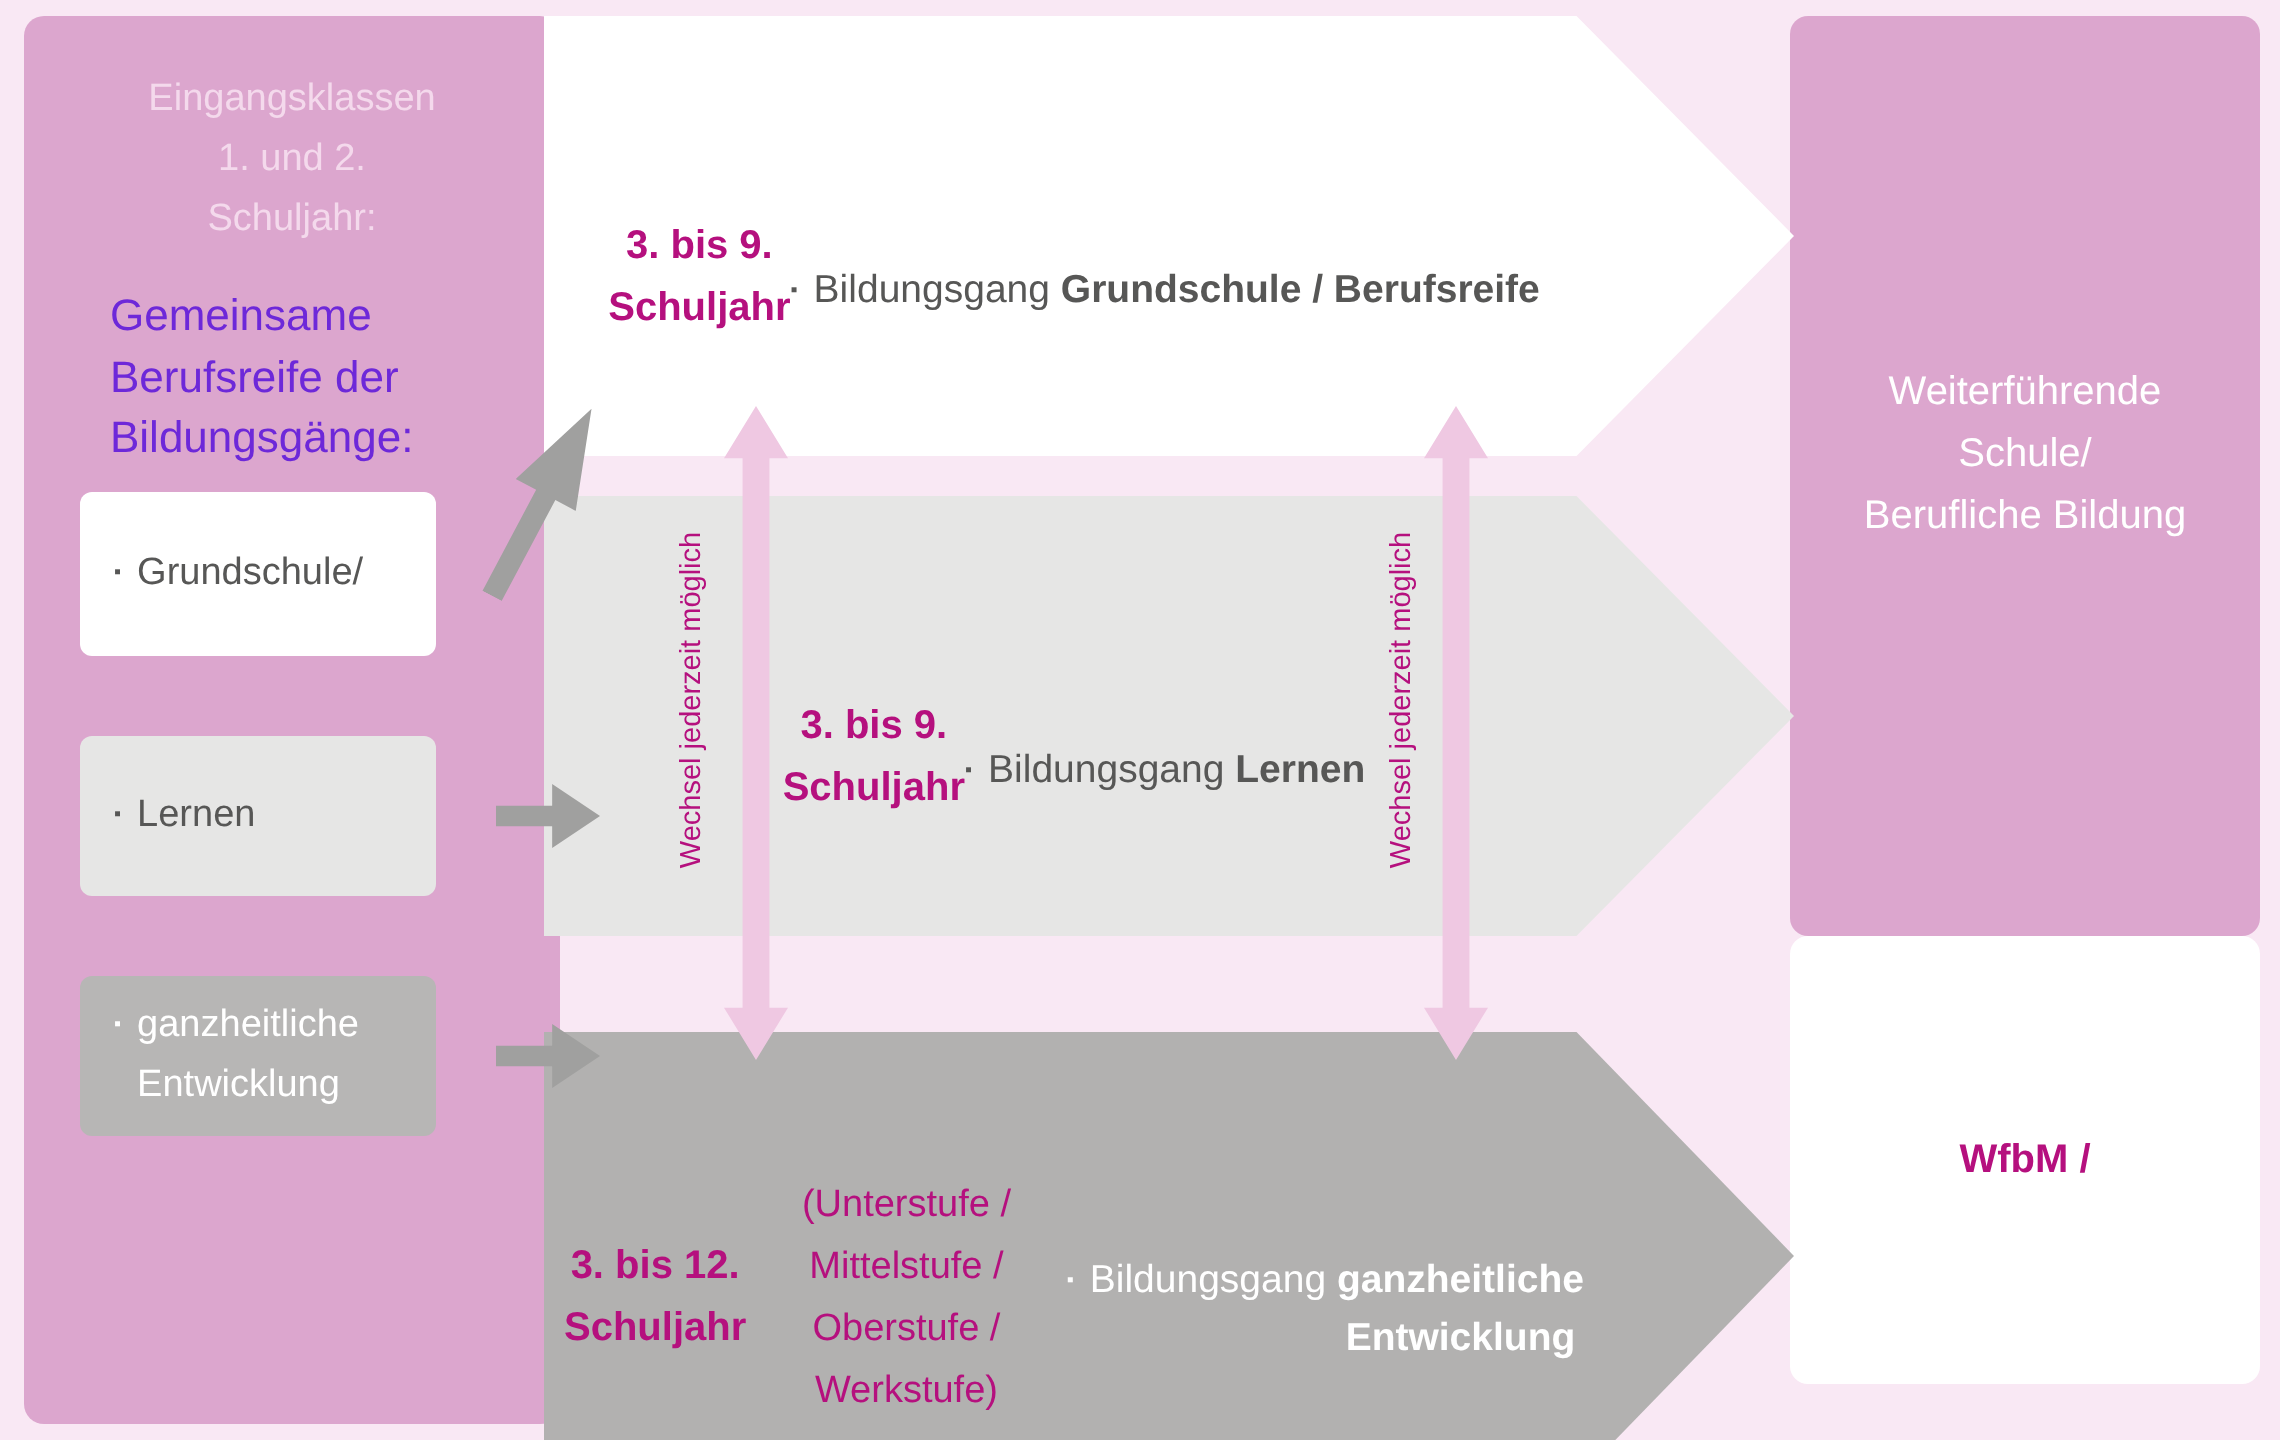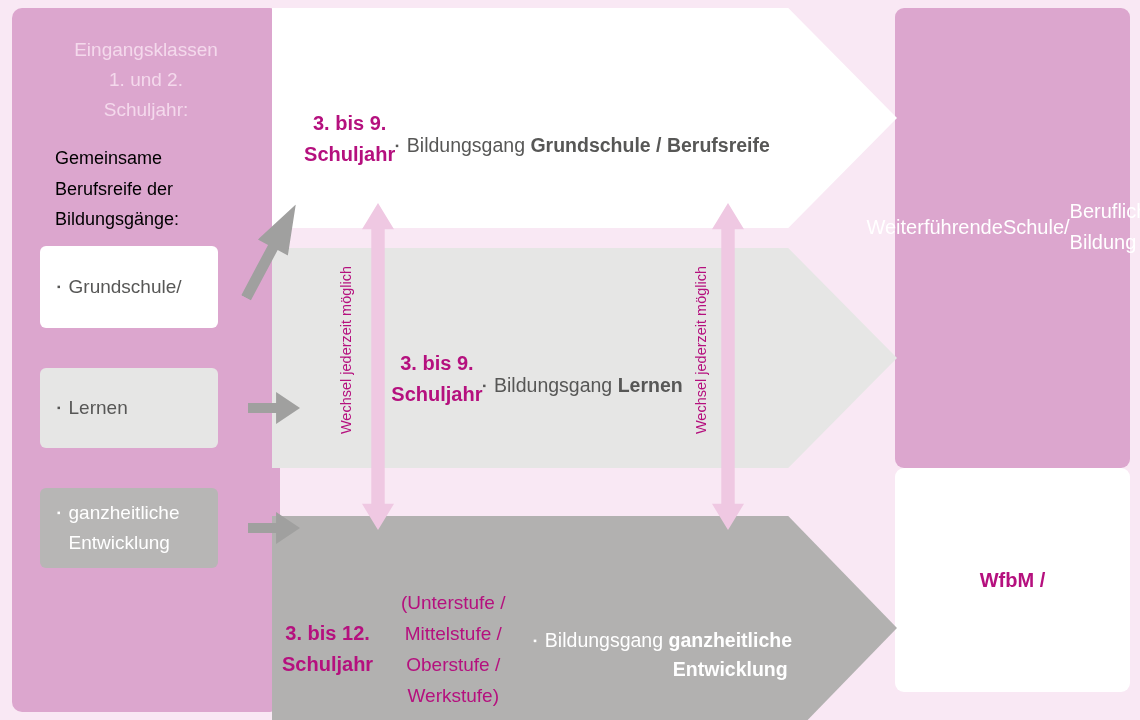--- a/index.html
+++ b/index.html
@@ -9,21 +9,21 @@
     background:var(--background,#f9e8f4);
     font-family:"Liberation Sans",sans-serif;color:#575756;
   }
 
   
   .left-panel{position:absolute;left:12px;top:8px;width:268px;height:704px;
     background:var(--panel-pink,#dca6ce);border-radius:10px;z-index:1;}
   .panel-heading{position:absolute;top:27px;left:0;width:100%;text-align:center;
     color:var(--text-light-pink,#f4d9ec);font-size:19px;line-height:30px;}
   .panel-heading span{display:block;}
-  .panel-subheading{position:absolute;top:135px;left:43px;color:#000000;font-size:18px;line-height:30.5px;}
+  .panel-subheading{position:absolute;top:135px;left:43px;color:#6d28d9;font-size:22px;line-height:30.5px;}
   .panel-subheading span{display:block;}
   .panel-box{position:absolute;left:28px;width:178px;border-radius:6px;
     display:flex;align-items:center;padding-left:17px;font-size:19px;line-height:30px;}
   .box-inner{display:flex;align-items:flex-start;text-align:left;}
   .bullet{font-size:10px;line-height:30px;margin-right:8px;}
   .box-lines span{display:block;}
   .box-1{top:238px;height:82px;background:#fff;}
   .box-2{top:360px;height:80px;background:var(--arrow-light-gray,#e6e6e5);}
   .box-3{top:480px;height:80px;background:#b7b6b5;color:#fff;}
 
@@ -57,22 +57,22 @@
     clip-path:polygon(50% 0,100% 8%,71% 8%,71% 92%,100% 92%,50% 100%,0 92%,29% 92%,29% 8%,0 8%);}
   .v-arrow-left{left:362px;}
   .v-arrow-right{left:712px;}
   .v-label{position:absolute;top:350px;color:var(--magenta,#b5107e);font-size:14.5px;
     white-space:nowrap;transform:translate(-50%,-50%) rotate(-90deg);z-index:5;}
   .v-label-left{left:346px;}
   .v-label-right{left:701px;}
 
   
   .right-box{position:absolute;left:895px;width:235px;border-radius:9px;z-index:1;
-    display:flex;flex-direction:row;justify-content:center;align-items:center;
-    text-align:left;font-size:20px;line-height:31px;}
+    display:flex;flex-direction:column;justify-content:center;align-items:center;
+    text-align:right;font-size:20px;line-height:31px;}
   .right-box span{display:block;}
   .right-box-top{top:8px;height:460px;background:var(--panel-pink,#dca6ce);color:#fff;padding-bottom:22px;}
   .right-box-bottom{top:468px;height:224px;background:#fff;color:var(--magenta,#b5107e);font-weight:bold;}
 </style>
 </head>
 <body>
 
 <div class="left-panel">
   <div class="panel-heading">
     <span>Eingangsklassen</span>

